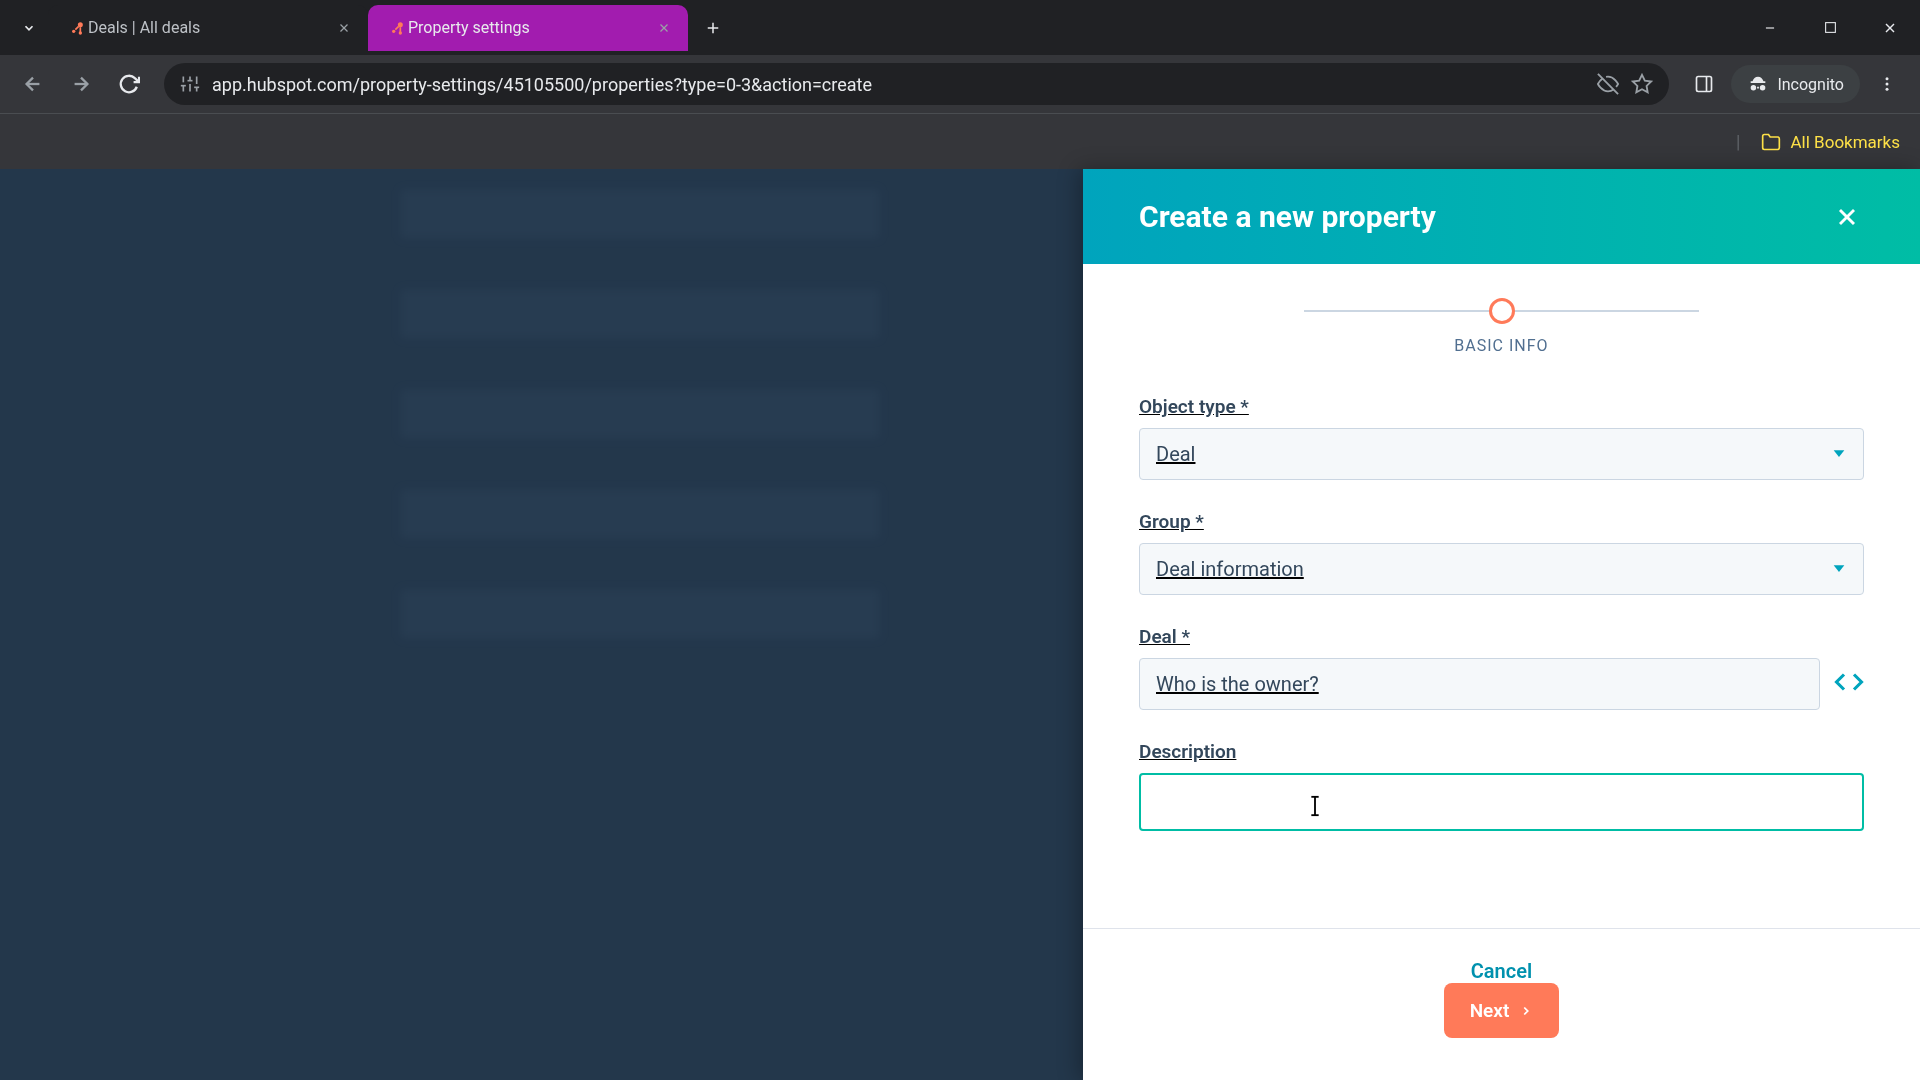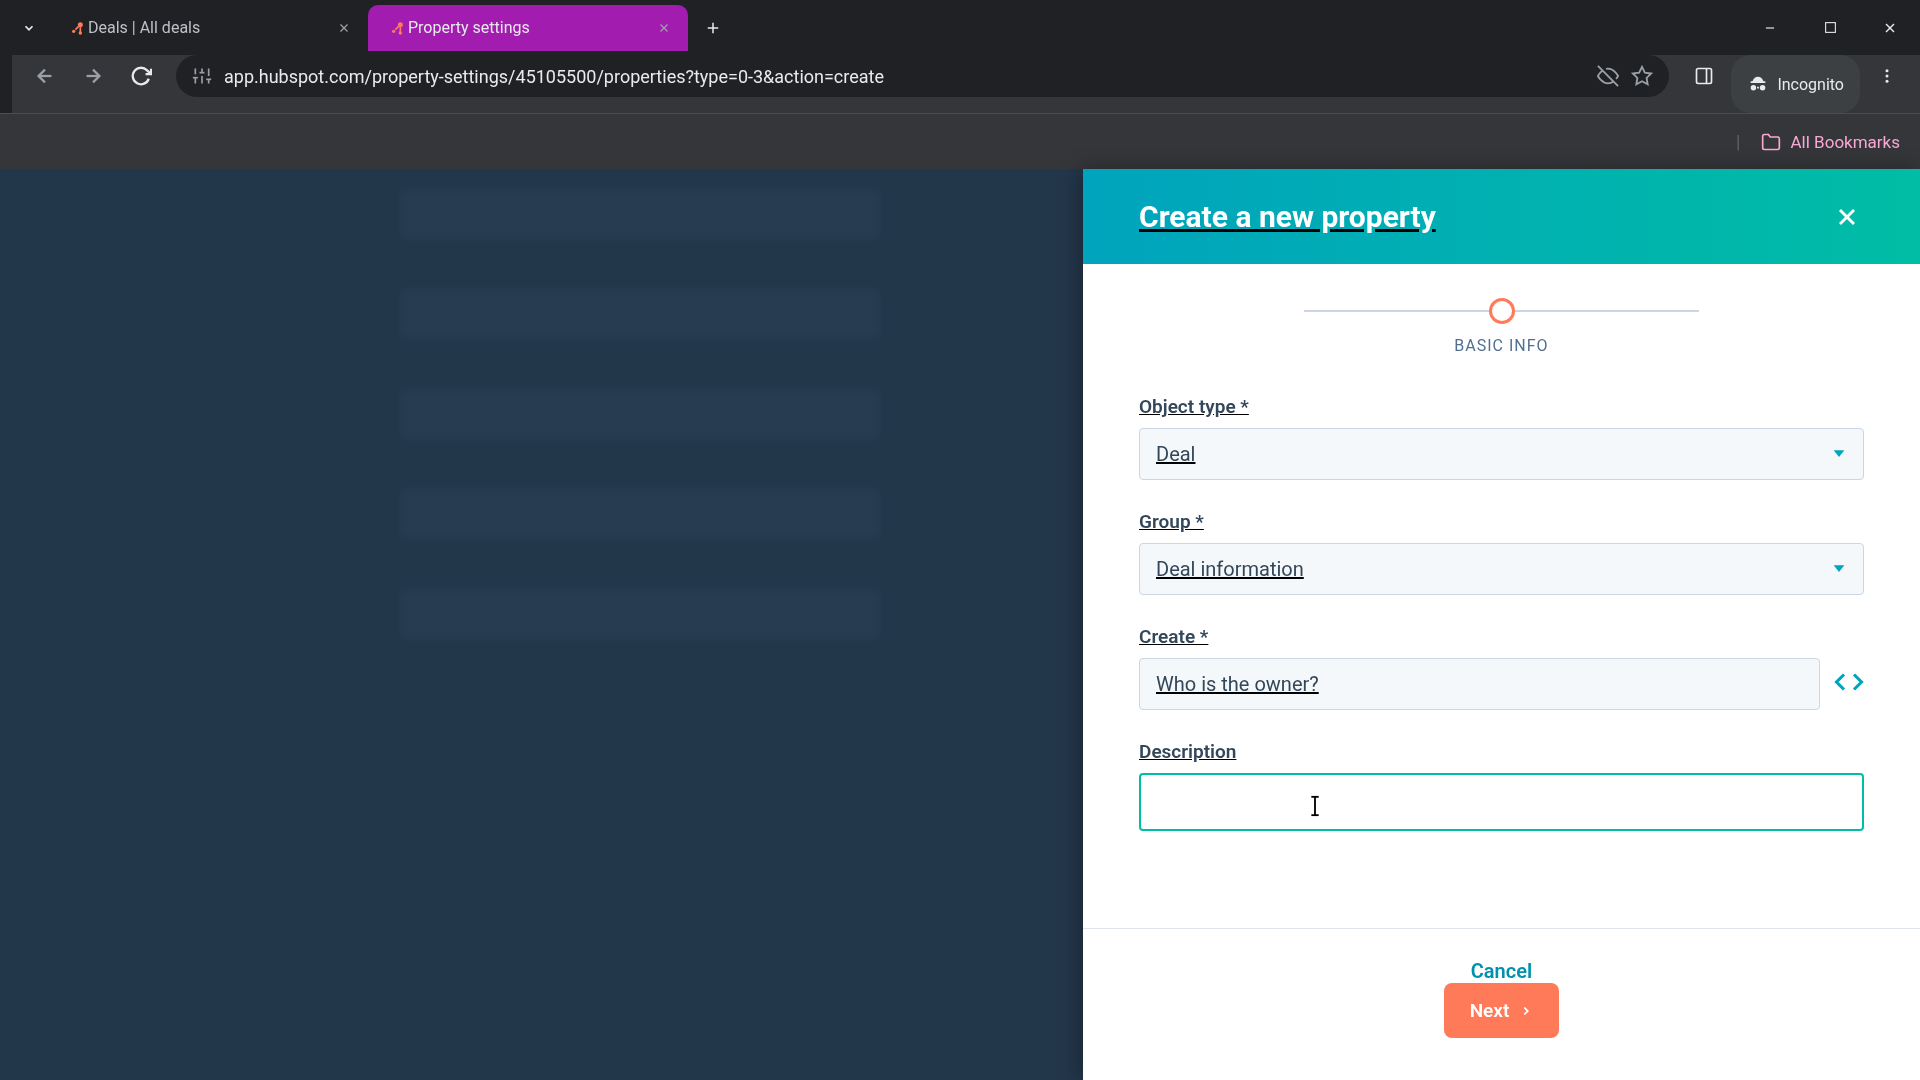--- a/index.html
+++ b/index.html
@@ -12,42 +12,42 @@
   .tab { display: flex; align-items: center; height: 46px; padding: 0 14px 0 18px; border-radius: 10px 10px 0 0; min-width: 320px; position: relative; }
   .tab.inactive { background: #202124; color: #bdc1c6; }
   .tab.active { background: #a21caf; color: #e8eaed; }
   .tab-favicon { width: 22px; height: 22px; border-radius: 4px; display: flex; align-items: center; justify-content: center; }
   .tab-title { font-size: 16px; flex: 1; white-space: nowrap; overflow: hidden; text-overflow: ellipsis; }
   .tab-close { width: 20px; height: 20px; color: #9aa0a6; display: flex; align-items: center; justify-content: center; cursor: pointer; }
   .new-tab { width: 38px; height: 38px; color: #e8eaed; display: flex; align-items: center; justify-content: center; margin-left: 6px; cursor: pointer; }
   .window-controls { position: absolute; right: 0; top: 0; display: flex; height: 55px; }
   .window-btn { width: 60px; display: flex; align-items: center; justify-content: center; color: #e8eaed; cursor: pointer; }
 
-  .addr-bar { background: #35363a; height: 58px; display: flex; padding: 0 12px; gap: 6px; margin-left: 12px; }
+  .addr-bar { background: #35363a; height: 58px; display: flex; align-items: center; padding: 0 12px; gap: 6px; }
   .nav-btn { width: 42px; height: 42px; display: flex; align-items: center; justify-content: center; color: #9aa0a6; cursor: pointer; border-radius: 50%; }
   .nav-btn.enabled { color: #e8eaed; }
   .url-field { flex: 1; height: 42px; background: #202124; border-radius: 21px; display: flex; align-items: center; padding: 0 16px; gap: 12px; margin: 0 8px; }
   .url-text { color: #e8eaed; font-size: 18px; flex: 1; }
   .url-icon { color: #9aa0a6; display: flex; }
   .incognito-badge { background: #3c4043; color: #e8eaed; padding: 8px 16px; border-radius: 20px; display: flex; align-items: center; gap: 8px; font-size: 16px; }
   .menu-btn { width: 42px; height: 42px; display: flex; align-items: center; justify-content: center; color: #e8eaed; cursor: pointer; }
 
   .bookmarks-bar { background: #35363a; height: 56px; display: flex; align-items: center; justify-content: flex-end; padding: 0 20px; border-top: 1px solid #4a4d51; }
-  .all-bookmarks { color: #f9a8d4; display: flex; align-items: center; gap: 10px; font-size: 17px; cursor: pointer; }
+  .all-bookmarks { color: #fde047; display: flex; align-items: center; gap: 10px; font-size: 17px; cursor: pointer; }
   .bm-divider { color: #5f6368; margin-right: 20px; font-size: 18px; }
 
   
   .page-area { position: relative; height: 911px; background: #35495e; }
   .dim-overlay { position: absolute; inset: 0; background: rgba(20, 40, 60, 0.55); }
   .blurred-bg { position: absolute; left: 400px; top: 20px; width: 480px; }
   .blur-item { height: 50px; background: rgba(120, 150, 180, 0.15); margin-bottom: 50px; border-radius: 4px; filter: blur(4px); }
 
   
   .panel { position: absolute; right: 0; top: 0; width: 837px; height: 100%; background: #fff; display: flex; flex-direction: column; box-shadow: -4px 0 20px rgba(0,0,0,0.3); }
-  .panel-header { background: #00bda5; background: linear-gradient(90deg, #00a4bd 0%, #00bda5 100%); height: 95px; display: flex; align-items: center; justify-content: space-between; padding: 0 55px 0 56px; text-decoration: underline; }
+  .panel-header { background: #00bda5; background: linear-gradient(90deg, #00a4bd 0%, #00bda5 100%); height: 95px; display: flex; align-items: center; justify-content: space-between; padding: 0 55px 0 56px; }
   .panel-title { color: #fff; font-size: 30px; font-weight: 700; }
   .panel-close { color: #fff; width: 36px; height: 36px; display: flex; align-items: center; justify-content: center; cursor: pointer; }
 
   .panel-body { flex: 1; padding: 34px 56px 20px; overflow-y: auto; }
 
   
   .stepper { display: flex; align-items: flex-start; justify-content: center; margin-bottom: 40px; position: relative; }
   .step { display: flex; flex-direction: column; align-items: center; gap: 12px; }
   .step-circle { width: 26px; height: 26px; border-radius: 50%; border: 3px solid #cbd6e2; background: #fff; position: relative; z-index: 2; }
   .step-circle.active { border-color: #ff7a59; }
@@ -270,21 +270,21 @@
           <span>Deal information</span>
           <span class="select-caret">
             <svg width="16" height="16" viewBox="0 0 24 24" fill="currentColor">
                 <polygon points="4 8 20 8 12 18"></polygon>
               </svg>
           </span>
         </div>
       </div>
 
       <div class="form-group">
-        <label class="form-label">Create *</label>
+        <label class="form-label">Deal *</label>
         <div class="label-row">
           <input class="text-input" value="Who is the owner?" style="">
           <span class="code-icon">
             <svg width="30" height="30" viewBox="0 0 24 24" fill="none" stroke="currentColor" stroke-width="2.5">
                 <polyline points="16 18 22 12 16 6"></polyline>
                 <polyline points="8 6 2 12 8 18"></polyline>
               </svg>
           </span>
         </div>
       </div>

